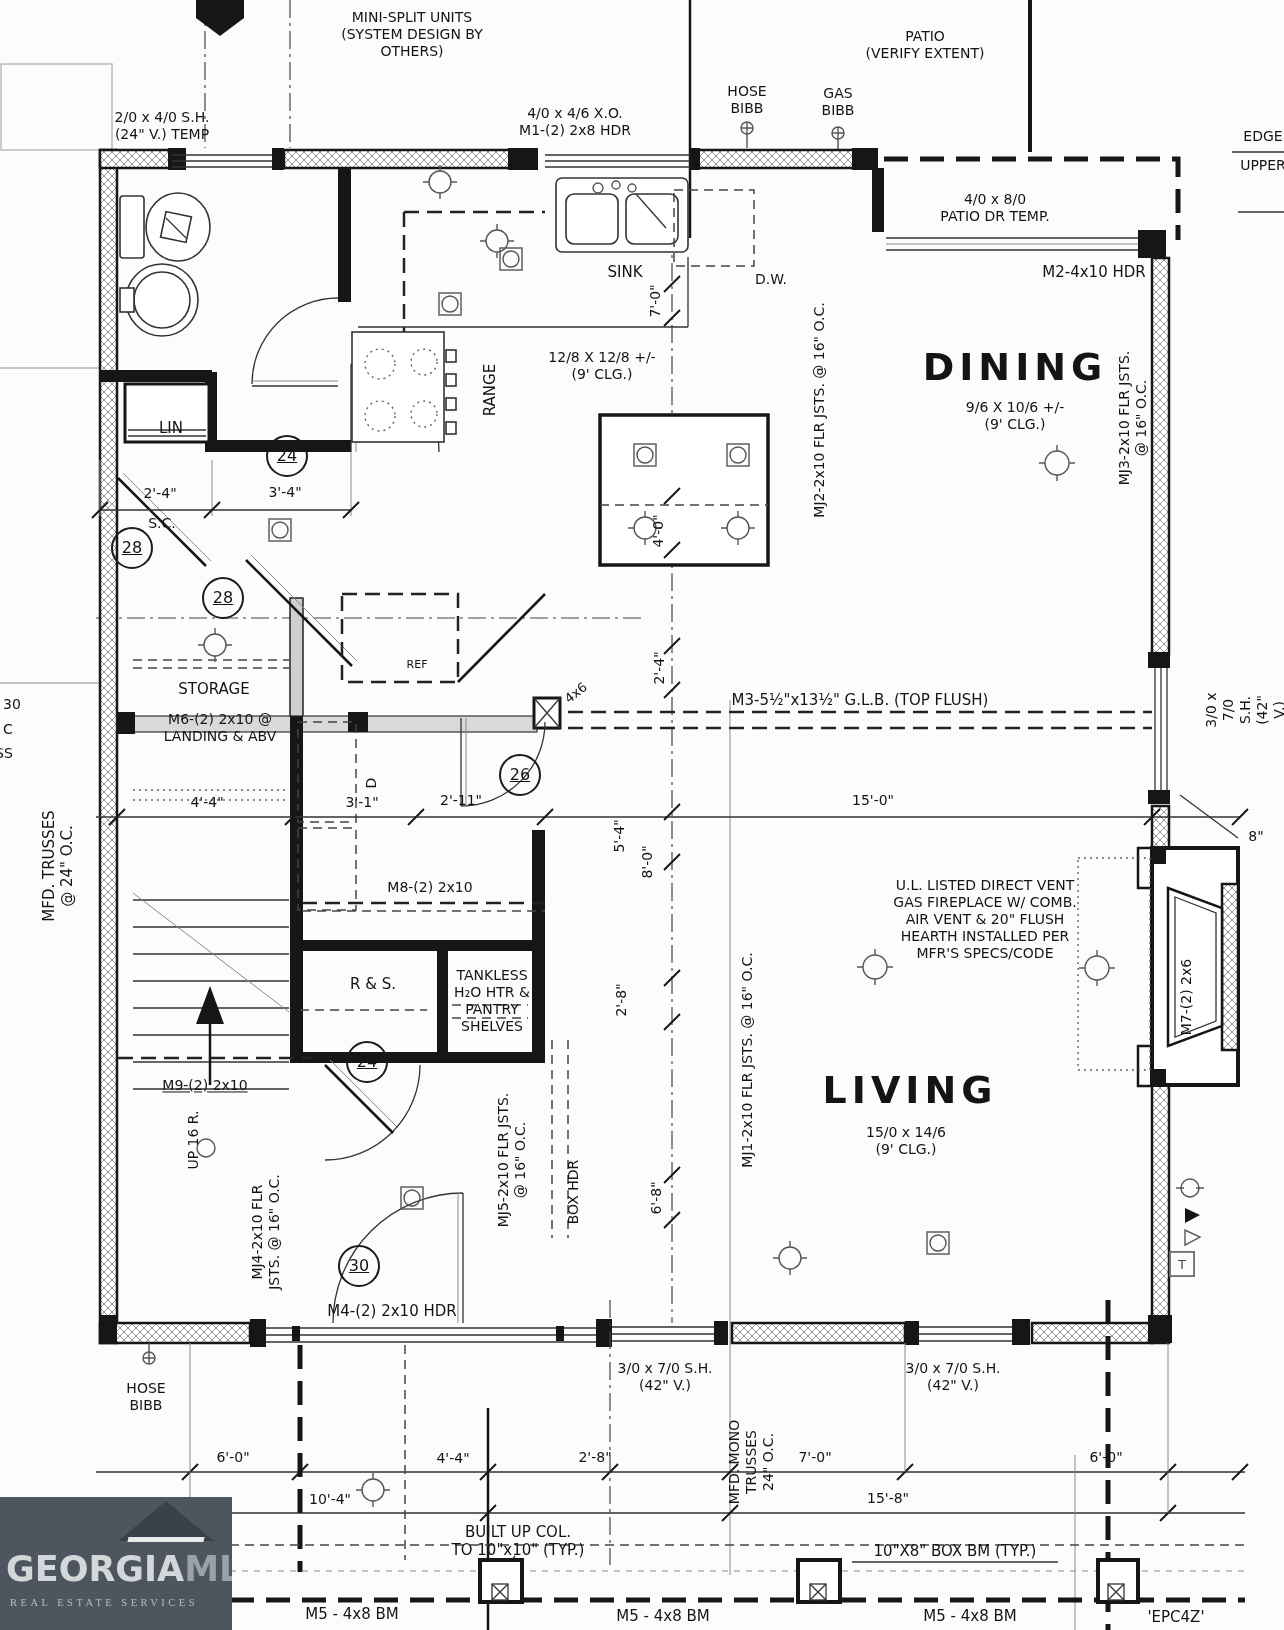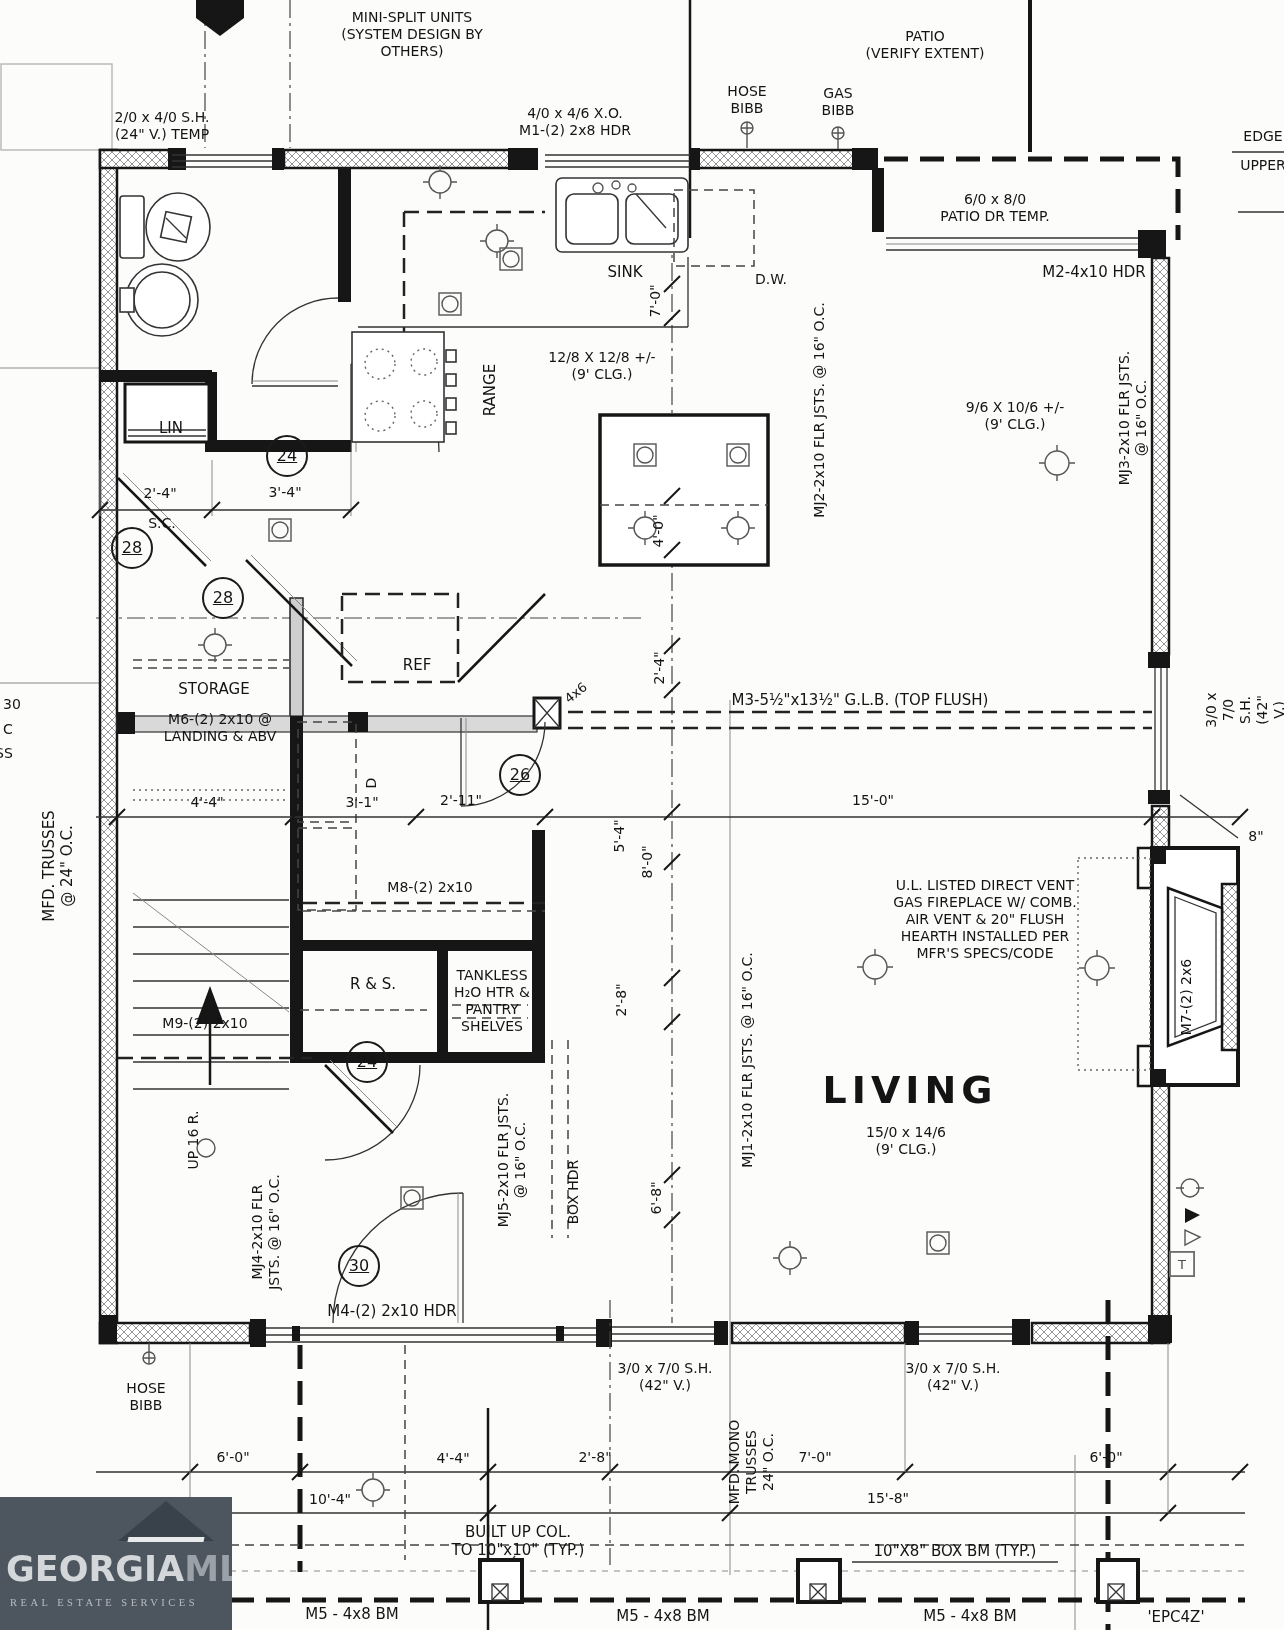--- a/index.html
+++ b/index.html
@@ -472,43 +472,44 @@
       <span class="lbl" style="left: 575px; top: 122px; transform: translate(-50%, -50%);">4/0 x 4/6 X.O.
 M1-(2) 2x8 HDR</span>
       <span class="lbl" style="left: 747px; top: 100px; transform: translate(-50%, -50%);">HOSE
 BIBB</span>
       <span class="lbl" style="left: 838px; top: 102px; transform: translate(-50%, -50%);">GAS
 BIBB</span>
       <span class="lbl" style="left: 925px; top: 45px; transform: translate(-50%, -50%);">PATIO
 (VERIFY EXTENT)</span>
       <span class="lbl" style="left: 1263px; top: 137px; transform: translate(-50%, -50%);">EDGE</span>
       <span class="lbl" style="left: 1263px; top: 166px; transform: translate(-50%, -50%);">UPPER</span>
-      <span class="lbl" style="left: 995px; top: 208px; transform: translate(-50%, -50%);">6/0 x 8/0
+      <span class="lbl" style="left: 995px; top: 208px; transform: translate(-50%, -50%);">4/0 x 8/0
 PATIO DR TEMP.</span>
       <span class="lbl" style="left: 1094px; top: 272px; font-size: 15px; transform: translate(-50%, -50%);">M2-4x10 HDR</span>
       <span class="lbl" style="left: 625px; top: 272px; font-size: 15px; transform: translate(-50%, -50%);">SINK</span>
       <span class="lbl" style="left: 743px; top: 280px; transform: translate(-50%, -50%); margin-left: 28px;">D.W.</span>
       <span class="lbl" style="left: 656px; top: 301px; transform: translate(-50%, -50%) rotate(-90deg);">7'-0"</span>
       <span class="lbl" style="left: 602px; top: 366px; transform: translate(-50%, -50%);">12/8 X 12/8 +/-
 (9' CLG.)</span>
       <span class="lbl" style="left: 490px; top: 390px; font-size: 15px; transform: translate(-50%, -50%) rotate(-90deg);">RANGE</span>
+      <span class="lbl" style="left: 1015px; top: 367px; font-size: 38px; font-weight: 700; letter-spacing: 5px; transform: translate(-50%, -50%);">DINING</span>
       <span class="lbl" style="left: 1015px; top: 416px; transform: translate(-50%, -50%);">9/6 X 10/6 +/-
 (9' CLG.)</span>
       <span class="lbl" style="left: 820px; top: 410px; transform: translate(-50%, -50%) rotate(-90deg);">MJ2-2x10 FLR JSTS. @ 16" O.C.</span>
       <span class="lbl" style="left: 1133px; top: 418px; transform: translate(-50%, -50%) rotate(-90deg);">MJ3-2x10 FLR JSTS. @ 16" O.C.</span>
       <span class="lbl" style="left: 659px; top: 531px; transform: translate(-50%, -50%) rotate(-90deg);">4'-0"</span>
       <span class="lbl" style="left: 171px; top: 428px; font-size: 15px; transform: translate(-50%, -50%);">LIN</span>
       <span class="lbl circ" style="left: 287px; top: 456px; transform: translate(-50%, -50%);">24</span>
       <span class="lbl" style="left: 160px; top: 494px; transform: translate(-50%, -50%);">2'-4"</span>
       <span class="lbl" style="left: 285px; top: 493px; transform: translate(-50%, -50%);">3'-4"</span>
       <span class="lbl" style="left: 162px; top: 524px; transform: translate(-50%, -50%);">S.C.</span>
       <span class="lbl circ" style="left: 132px; top: 548px; transform: translate(-50%, -50%);">28</span>
       <span class="lbl circ" style="left: 223px; top: 598px; transform: translate(-50%, -50%);">28</span>
       <span class="lbl" style="left: 214px; top: 689px; font-size: 15px; transform: translate(-50%, -50%);">STORAGE</span>
-      <span class="lbl" style="left: 417px; top: 665px; font-size: 15px; transform: translate(-50%, -50%);">REF</span>
+      <span class="lbl" style="left: 417px; top: 665px; font-size: 11px; transform: translate(-50%, -50%);">REF</span>
       <span class="lbl" style="left: 576px; top: 693px; font-size: 13px; transform: translate(-50%, -50%) rotate(-38deg);">4x6</span>
       <span class="lbl" style="left: 660px; top: 668px; transform: translate(-50%, -50%) rotate(-90deg);">2'-4"</span>
       <span class="lbl" style="left: 860px; top: 700px; font-size: 15px; transform: translate(-50%, -50%);">M3-5½"x13½" G.L.B. (TOP FLUSH)</span>
       <span class="lbl" style="left: 220px; top: 728px; transform: translate(-50%, -50%);">M6-(2) 2x10 @
 LANDING &amp; ABV</span>
       <span class="lbl" style="left: 372px; top: 783px; transform: translate(-50%, -50%) rotate(-90deg);">D</span>
       <span class="lbl circ" style="left: 520px; top: 775px; transform: translate(-50%, -50%);">26</span>
       <span class="lbl" style="left: 207px; top: 803px; transform: translate(-50%, -50%);">4'-4"</span>
       <span class="lbl" style="left: 362px; top: 803px; transform: translate(-50%, -50%);">3'-1"</span>
       <span class="lbl" style="left: 461px; top: 801px; transform: translate(-50%, -50%);">2'-11"</span>
@@ -531,21 +532,21 @@
       <span class="lbl" style="left: 492px; top: 1001px; transform: translate(-50%, -50%);">TANKLESS
 H₂O HTR &amp;
 PANTRY
 SHELVES</span>
       <span class="lbl" style="left: 622px; top: 1000px; transform: translate(-50%, -50%) rotate(-90deg);">2'-8"</span>
       <span class="lbl circ" style="left: 367px; top: 1062px; transform: translate(-50%, -50%);">24</span>
       <span class="lbl" style="left: 1187px; top: 997px; transform: translate(-50%, -50%) rotate(-90deg);">M7-(2) 2x6</span>
       <span class="lbl" style="left: 910px; top: 1090px; font-size: 38px; font-weight: 700; letter-spacing: 5px; transform: translate(-50%, -50%);">LIVING</span>
       <span class="lbl" style="left: 906px; top: 1141px; transform: translate(-50%, -50%);">15/0 x 14/6
 (9' CLG.)</span>
-      <span class="lbl" style="left: 205px; top: 1024px; transform: translate(-50%, -50%);">M9-(2) 2x10</span>
+      <span class="lbl" style="left: 205px; top: 1086px; transform: translate(-50%, -50%); text-decoration: underline;">M9-(2) 2x10</span>
       <span class="lbl" style="left: 194px; top: 1140px; transform: translate(-50%, -50%) rotate(-90deg);">UP 16 R.</span>
       <span class="lbl" style="left: 657px; top: 1198px; transform: translate(-50%, -50%) rotate(-90deg);">6'-8"</span>
       <span class="lbl" style="left: 266px; top: 1232px; transform: translate(-50%, -50%) rotate(-90deg);">MJ4-2x10 FLR
 JSTS. @ 16" O.C.</span>
       <span class="lbl" style="left: 512px; top: 1160px; transform: translate(-50%, -50%) rotate(-90deg);">MJ5-2x10 FLR JSTS.
 @ 16" O.C.</span>
       <span class="lbl" style="left: 574px; top: 1192px; transform: translate(-50%, -50%) rotate(-90deg);">BOX HDR</span>
       <span class="lbl circ" style="left: 359px; top: 1266px; transform: translate(-50%, -50%);">30</span>
       <span class="lbl" style="left: 392px; top: 1311px; font-size: 15px; transform: translate(-50%, -50%);">M4-(2) 2x10 HDR</span>
       <span class="lbl" style="left: 146px; top: 1397px; transform: translate(-50%, -50%);">HOSE

